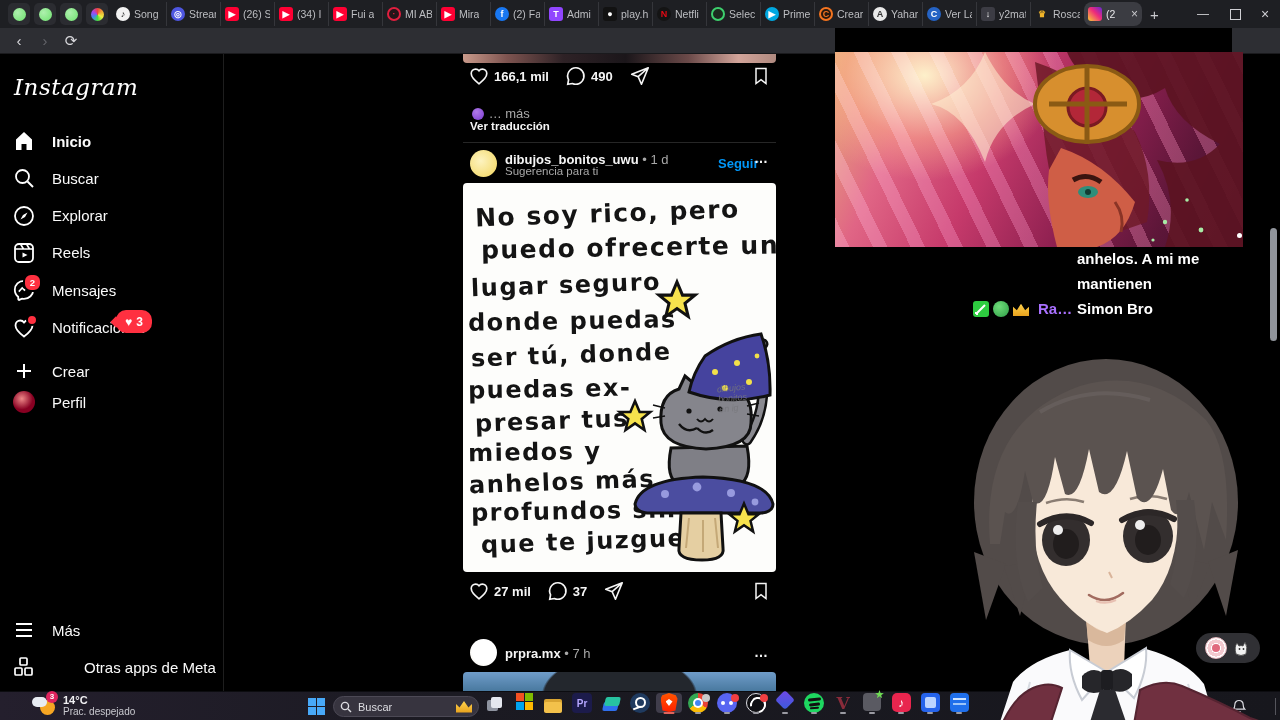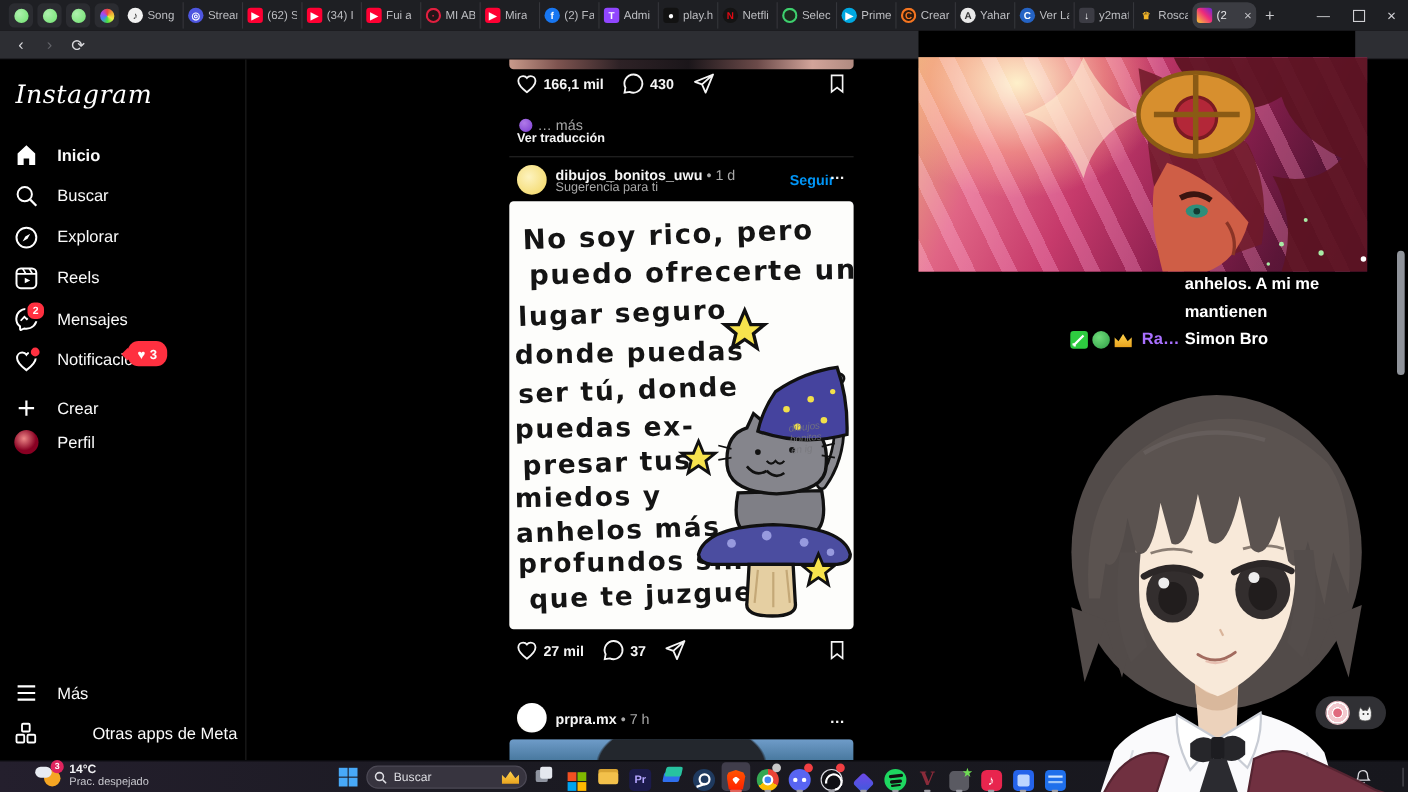--- a/index.html
+++ b/index.html
@@ -92,21 +92,21 @@
   .wx-cloud{position:absolute;left:0px;top:2px;width:15px;height:10px;border-radius:8px;background:#e8ecf2;}
   .wx-badge{position:absolute;right:-2px;top:-4px;width:12px;height:12px;border-radius:50%;background:#e0245e;color:#fff;font-size:8px;font-weight:bold;display:flex;align-items:center;justify-content:center;}
   .wx-temp{color:#f0f0f2;font-size:11px;font-weight:bold;line-height:12px;}
   .wx-cond{color:#c9c9cf;font-size:10px;line-height:11px;}
   .tb-start{position:absolute;left:308px;top:6px;width:17px;height:17px;display:grid;grid-template-columns:8px 8px;grid-template-rows:8px 8px;gap:1px;}
   .tb-start i{background:#48a9f8;}
   .tb-search{position:absolute;left:333px;top:4px;width:146px;height:21px;border-radius:11px;background:#37343f;border:1px solid #4c4955;box-sizing:border-box;display:flex;align-items:center;padding:0 6px;gap:6px;}
   .tb-search-label{color:#dddde2;font-size:11px;flex:1;}
   .crown{width:16px;height:12px;background:linear-gradient(#ffd34e,#e8a21d);clip-path:polygon(0 100%,0 30%,22% 58%,50% 5%,78% 58%,100% 30%,100% 100%);}
   .tb-icons{position:absolute;left:482px;top:1px;display:flex;gap:3px;}
-  .tbi{width:26px;height:26px;border-radius:4px;position:relative;display:flex;align-items:flex-end;justify-content:center;}
+  .tbi{width:26px;height:20px;border-radius:4px;position:relative;display:flex;align-items:flex-start;justify-content:center;}
   .tbi.active{background:#403d4b;}
   .tbi .run{position:absolute;bottom:-1px;left:50%;transform:translateX(-50%);width:6px;height:2.5px;border-radius:2px;background:#9a9aa2;}
   .tbi.active .run{width:11px;background:#e0645c;}
   .tbi .bdg{position:absolute;right:1px;top:1px;width:8px;height:8px;border-radius:50%;}
   .tb-clock{position:absolute;right:62px;top:4px;text-align:right;color:#e8e8ec;font-size:11px;}
   .tb-bell{position:absolute;right:34px;top:7px;}
   .tb-sliver{position:absolute;right:4px;top:6px;width:1px;height:17px;background:#55555c;}
   
   .vtuber{left:920px;top:352px;width:360px;height:370px;z-index:50;}
   .sticker-pill{left:1196px;top:633px;width:64px;height:30px;border-radius:15px;background:rgba(52,52,56,.92);display:flex;align-items:center;justify-content:center;gap:4px;z-index:60;}
@@ -143,21 +143,21 @@
         <div class="tab">
           <span class="fav" style="border-radius: 50%; background: rgb(78, 86, 224);">
             <span class="favg" style="color: rgb(255, 255, 255);">◎</span>
           </span>
           <span class="tab-title">Stream</span>
         </div>
         <div class="tab">
           <span class="fav" style="border-radius: 3px; background: rgb(255, 0, 51);">
             <span class="favg" style="color: rgb(255, 255, 255);">▶</span>
           </span>
-          <span class="tab-title">(62) S</span>
+          <span class="tab-title">(26) S</span>
         </div>
         <div class="tab">
           <span class="fav" style="border-radius: 3px; background: rgb(255, 0, 51);">
             <span class="favg" style="color: rgb(255, 255, 255);">▶</span>
           </span>
           <span class="tab-title">(34) I</span>
         </div>
         <div class="tab">
           <span class="fav" style="border-radius: 3px; background: rgb(255, 0, 51);">
             <span class="favg" style="color: rgb(255, 255, 255);">▶</span>
@@ -359,21 +359,21 @@
 
   <div class="abs post-img-sliver"></div>
   <div class="act-row" style="left:468px;top:65px;">
     <svg class="act-ic" viewBox="0 0 24 24">
         <path d="M12 20.5C7 16.7 3.5 13.4 3.5 9.4 3.5 6.6 5.6 4.5 8.3 4.5c1.5 0 2.9.7 3.7 1.9.8-1.2 2.2-1.9 3.7-1.9 2.7 0 4.8 2.1 4.8 4.9 0 4-3.5 7.3-8.5 11.1z" fill="none" stroke="#f5f5f5" stroke-width="1.8"></path>
       </svg>
     <span class="act-count">166,1 mil</span>
     <svg class="act-ic" viewBox="0 0 24 24">
         <path d="M12 3a9 9 0 1 1-4 17.2L3 21l.9-4.9A9 9 0 0 1 12 3z" fill="none" stroke="#f5f5f5" stroke-width="1.8"></path>
       </svg>
-    <span class="act-count">430</span>
+    <span class="act-count">490</span>
     <svg class="act-ic" viewBox="0 0 24 24">
         <path d="M21 3 3 10.2l7 2.6L21 3zM10 12.8 13.6 21 21 3" fill="none" stroke="#f5f5f5" stroke-width="1.8" stroke-linejoin="round"></path>
       </svg>
   </div>
   <svg class="abs" style="left:751px;top:66px;" width="20" height="20" viewBox="0 0 24 24">
       <path d="M6 3h12v18l-6-4.6L6 21z" fill="none" stroke="#f5f5f5" stroke-width="1.8"></path>
     </svg>
   <div class="cap" style="left:470px;top:106px;">
     <span class="e e-purple"></span> <span class="gray">… más</span>
   </div>

